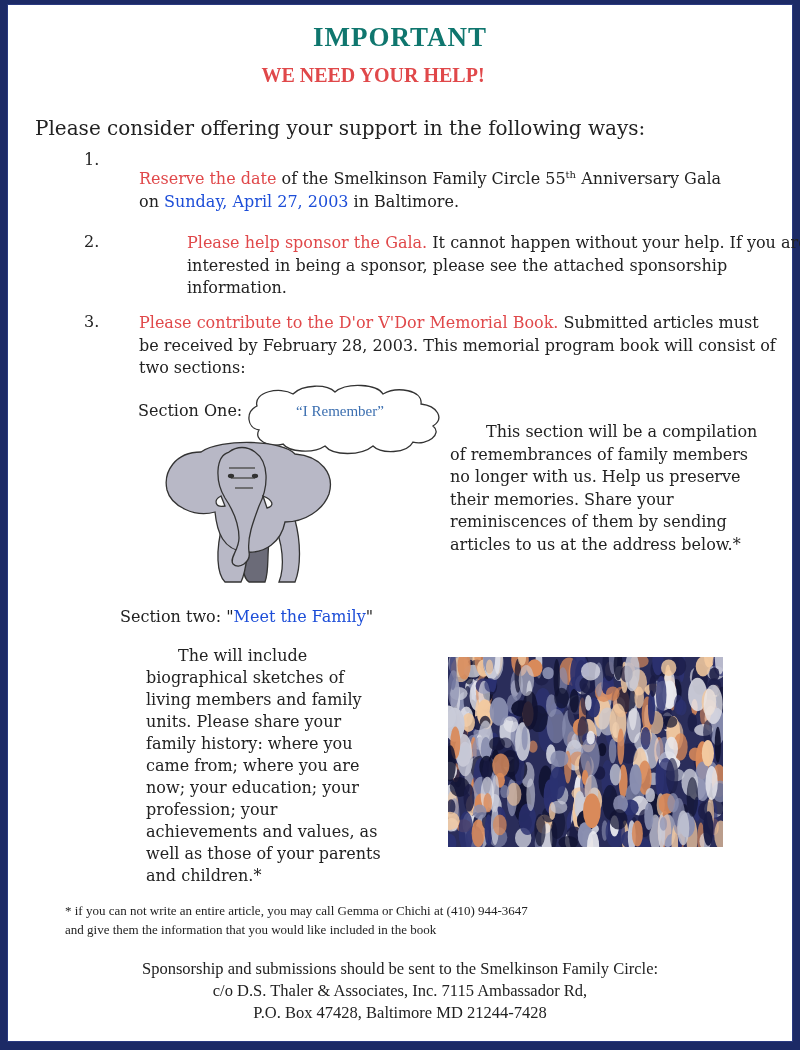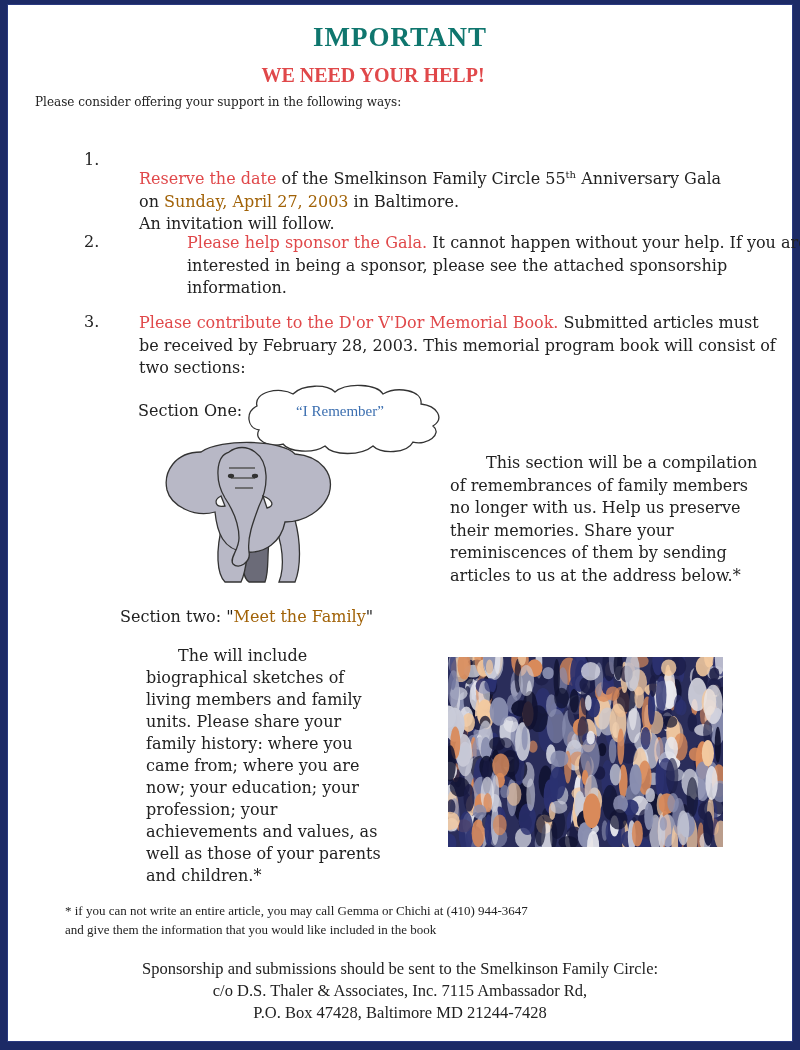--- a/index.html
+++ b/index.html
@@ -9,31 +9,31 @@
       font-family: "DejaVu Serif", "Liberation Serif", serif;
       color: #222;
     }
     .page {
       position: absolute; left: 7px; top: 4px; width: 786px; height: 1038px;
       background: #ffffff;
       box-shadow: inset 0 0 0 1px #2a3a80;
     }
     .abs { position: absolute; }
     .red { color: #e0484a; }
-    .blue { color: #a16207; }
+    .blue { color: #1d4ed8; }
     .title1 {
       left: 0; width: 786px; top: 18px; text-align: center;
       font-family: "Liberation Serif", serif; font-size: 27px; letter-spacing: 1px;
       color: #0f766e; font-weight: bold;
     }
     .title2 {
       left: 0; width: 732px; top: 60px; text-align: center;
       font-family: "Liberation Serif", serif; font-size: 20px; font-weight: bold; color: #e0484a;
     }
-    .intro { left: 28px; top: 91px; font-size: 12px; }
+    .intro { left: 28px; top: 112px; font-size: 20px; }
     .item-num { font-size: 16px; }
     .item-text { font-size: 16px; line-height: 22.5px; width: 640px; }
     sup { font-size: 10px; }
     .sec1-label { left: 131px; top: 397px; font-size: 16px; }
     .sec1-text { left: 443px; top: 417px; width: 320px; font-size: 16px; line-height: 22.5px; }
     .sec2-label { left: 113px; top: 603px; font-size: 16px; }
     .sec2-text { left: 139px; top: 641px; width: 245px; font-size: 16px; line-height: 22px; }
     .footnote { left: 58px; top: 897px; font-size: 13px; line-height: 19px; font-family: "Liberation Serif", serif; }
     .address {
       left: 0; width: 786px; top: 954px; text-align: center; font-size: 16.5px; line-height: 22px;
@@ -49,21 +49,20 @@
 
   <div class="abs title1">IMPORTANT</div>
   <div class="abs title2">WE NEED YOUR HELP!</div>
 
   <div class="abs intro">Please consider offering your support in the following ways:</div>
 
   <div class="abs item-num" style="left:77px; top:146px;">1.</div>
   <div class="abs item-text" style="left:132px; top:160px;">
     <span class="red">Reserve the date</span><span> of the Smelkinson Family Circle 55</span><sup>th</sup><span> Anniversary Gala</span><br>
     <span>on </span><span class="blue">Sunday, April 27, 2003</span><span> in Baltimore.</span><br>
-    <span>An invitation will follow.</span>
   </div>
 
   <div class="abs item-num" style="left:77px; top:228px;">2.</div>
   <div class="abs item-text" style="left:132px; top:228px; width:630px;margin-left:48px;">
     <span class="red">Please help sponsor the Gala.</span><span> It cannot happen without your help. If you are interested in being a sponsor, please see the attached sponsorship information.</span>
   </div>
 
   <div class="abs item-num" style="left:77px; top:308px;">3.</div>
   <div class="abs item-text" style="left:132px; top:308px; width:640px;">
     <span class="red">Please contribute to the D'or V'Dor Memorial Book.</span><span> Submitted articles must be received by February 28, 2003. This memorial program book will consist of two sections:</span>
@@ -88,21 +87,21 @@
       <path d="M74,70 C60,74 60,100 70,116 C78,128 84,140 84,156 C84,168 74,176 78,182 C84,188 96,180 94,170 C92,156 98,140 104,124 C114,104 114,80 100,70 C92,64 82,64 74,70 Z" fill="#b8b8c6"></path>
       <path d="M74,86 L100,86 M76,96 L100,96 M80,106 L98,106" stroke="#555" fill="none"></path>
       <ellipse cx="76" cy="94" rx="2.5" ry="1.5" fill="#333"></ellipse>
       <ellipse cx="100" cy="94" rx="2.5" ry="1.5" fill="#333"></ellipse>
       <path d="M66,114 C58,118 60,126 70,124 Z" fill="#fafafa"></path>
       <path d="M108,114 C118,118 120,124 112,126 Z" fill="#fafafa"></path>
     </g>
     <text class="cloud-text" x="185" y="34" text-anchor="middle" fill="#3c6fb0">“I Remember”</text>
   </svg>
 
-  <div class="abs sec1-text" style="text-indent:36px;margin-top:31px;">
+  <div class="abs sec1-text" style="text-indent:36px;">
     <span>This section will be a compilation of remembrances of family members no longer with us. Help us preserve their memories. Share your reminiscences of them by sending articles to us at the address below.*</span>
   </div>
 
   <div class="abs sec2-label">
     <span>Section two:  "</span><span class="blue">Meet the Family</span><span>"</span>
   </div>
 
   <div class="abs sec2-text" style="text-indent:32px;">
     <span>The will include biographical sketches of living members and family units.  Please share your family history: where you came from; where you are now; your education; your profession; your achievements and values, as well as those of your parents and children.*</span>
   </div>

